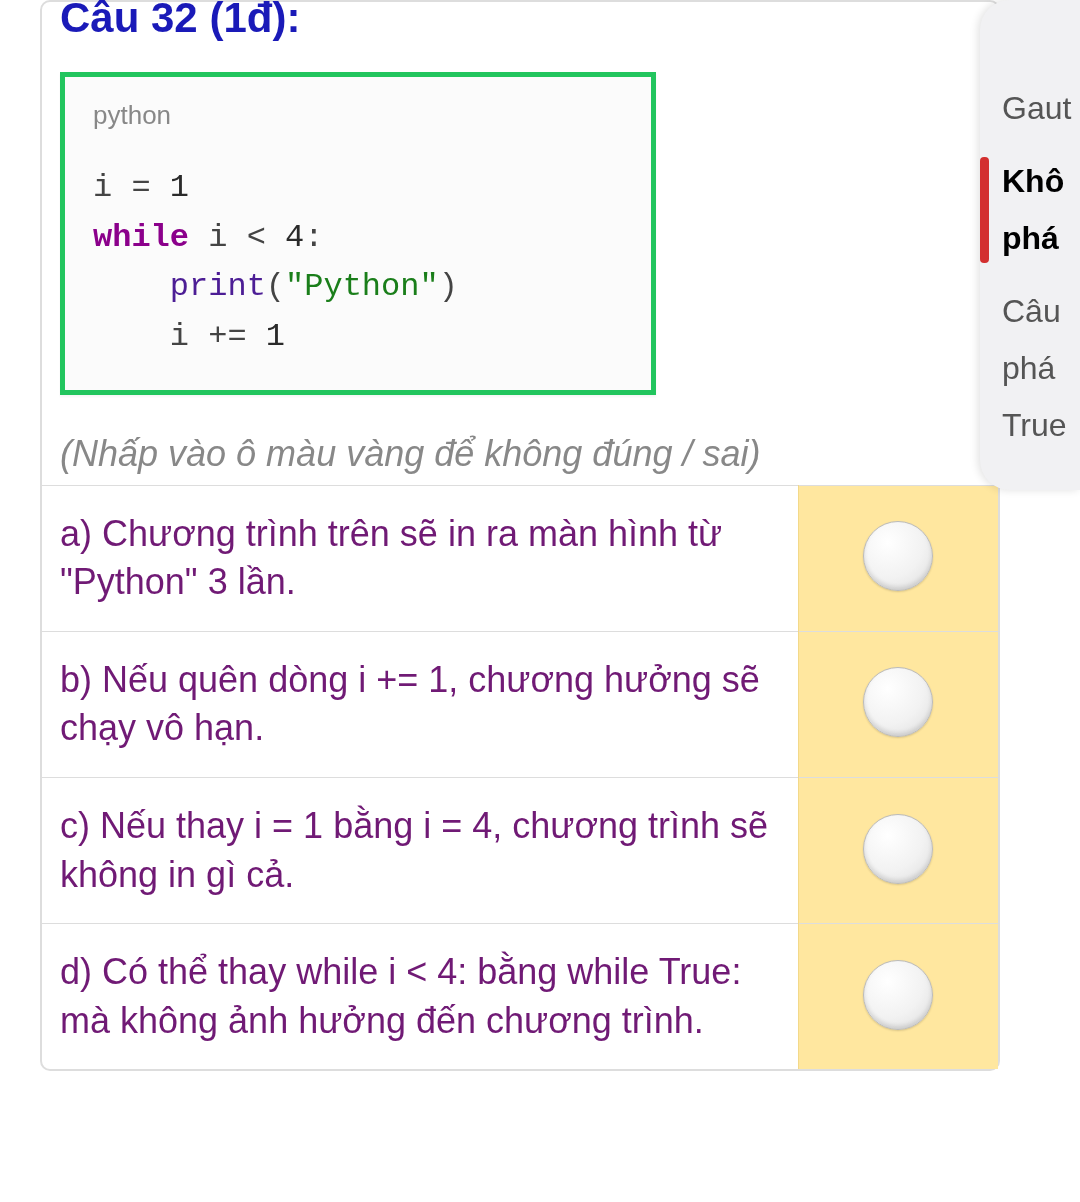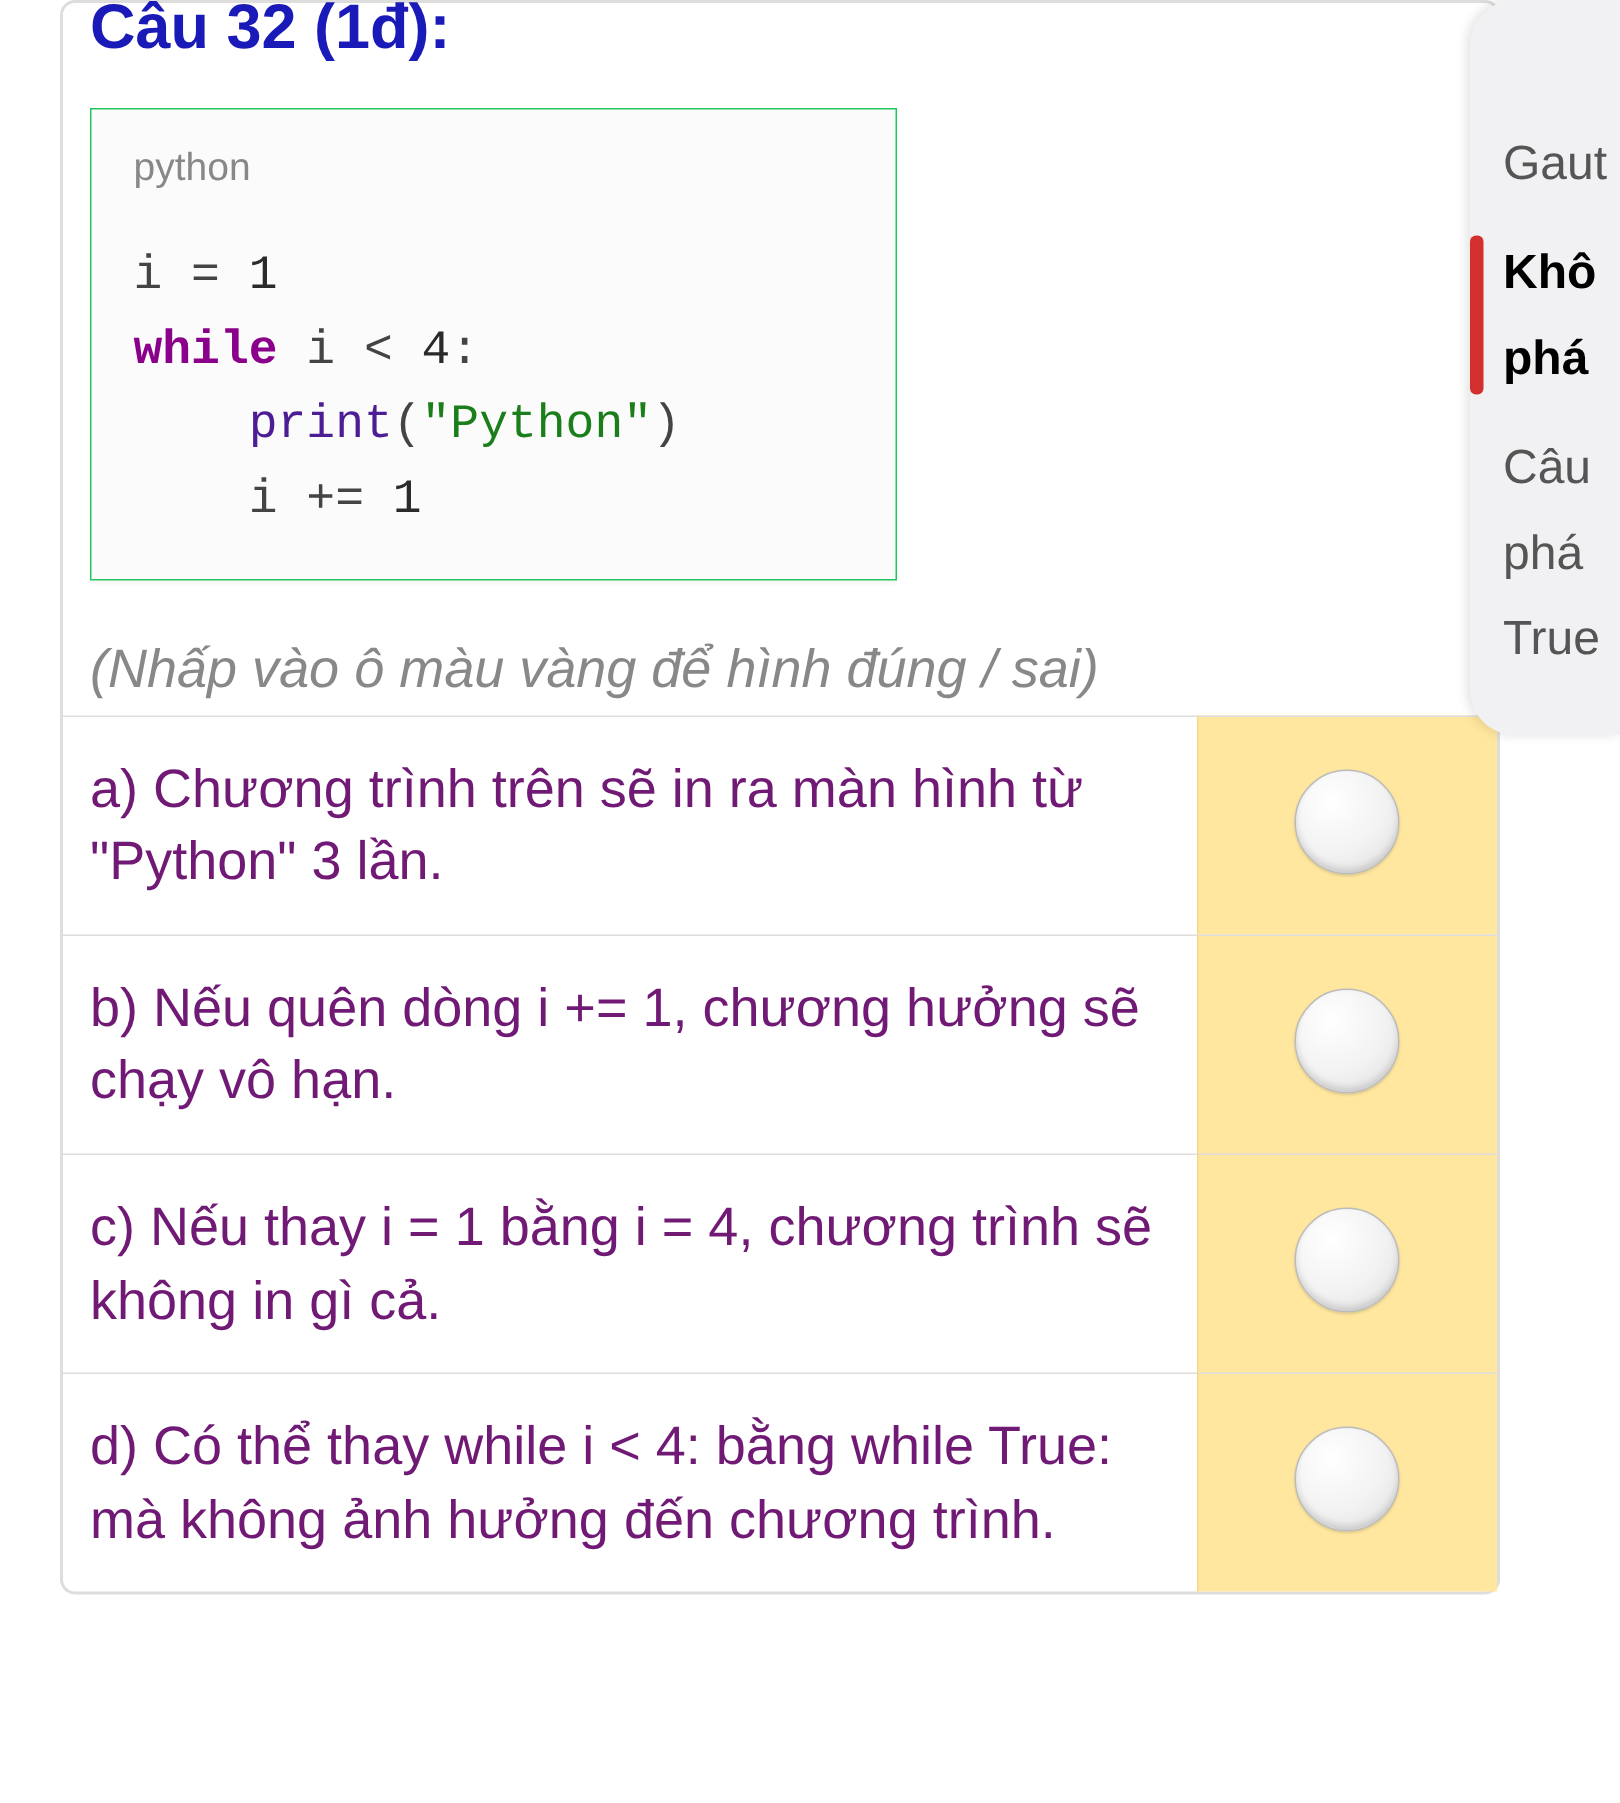--- a/index.html
+++ b/index.html
@@ -23,23 +23,23 @@
   }
   .question-title {
     font-size: 42px;
     font-weight: 700;
     color: #1a1ab8;
     padding: 0 18px 10px 18px;
     margin-top: -8px;
   }
   .code-block {
     margin: 20px 0 20px 18px;
-    width: 538px;
+    width: 596px;
     background: #fbfbfb;
-    border: 1px solid #22c55e;
+    border: 5px solid #22c55e;
     padding: 18px 20px 28px 28px;
     font-family: "Courier New", Courier, monospace;
     font-size: 32px;
     line-height: 1.55;
     color: #444;
     box-shadow: 0 2px 2px rgba(0,0,0,0.04);
   }
   .code-lang {
     font-family: Arial, Helvetica, sans-serif;
     color: #888;
@@ -133,21 +133,21 @@
   <div class="code-block">
     <div class="code-lang">python</div>
     <div id="code-lines">
         <div class="code-line"><span class="op">i </span><span class="op">=</span><span class="num"> 1</span></div>
         <div class="code-line"><span class="kw">while</span><span class="op"> i </span><span class="op">&lt;</span><span class="num"> 4</span><span class="op">:</span></div>
         <div class="code-line"><span class="op">    </span><span class="fn">print</span><span class="op">(</span><span class="str">"Python"</span><span class="op">)</span></div>
         <div class="code-line"><span class="op">    i </span><span class="op">+=</span><span class="num"> 1</span></div>
       </div>
   </div>
 
-  <div class="instruction">(Nhấp vào ô màu vàng để hình đúng / sai)</div>
+  <div class="instruction">(Nhấp vào ô màu vàng để không đúng / sai)</div>
 
   <table class="options-table">
     <tbody id="options-body">
         <tr>
           <td class="option-text">a) Chương trình trên sẽ in ra màn hình từ "Python" 3 lần.</td>
           <td class="option-radio-cell"><span class="radio-circle"></span></td>
         </tr>
         <tr>
           <td class="option-text">b) Nếu quên dòng i += 1, chương hưởng sẽ chạy vô hạn.</td>
           <td class="option-radio-cell"><span class="radio-circle"></span></td>

